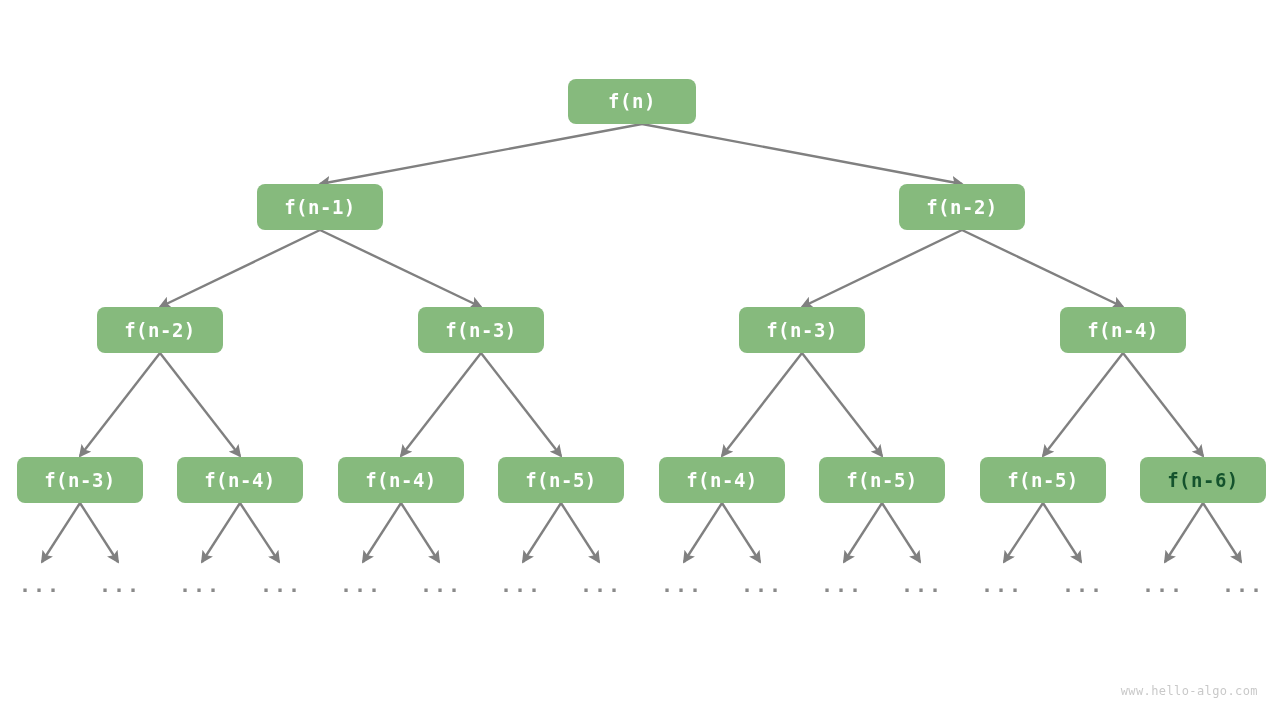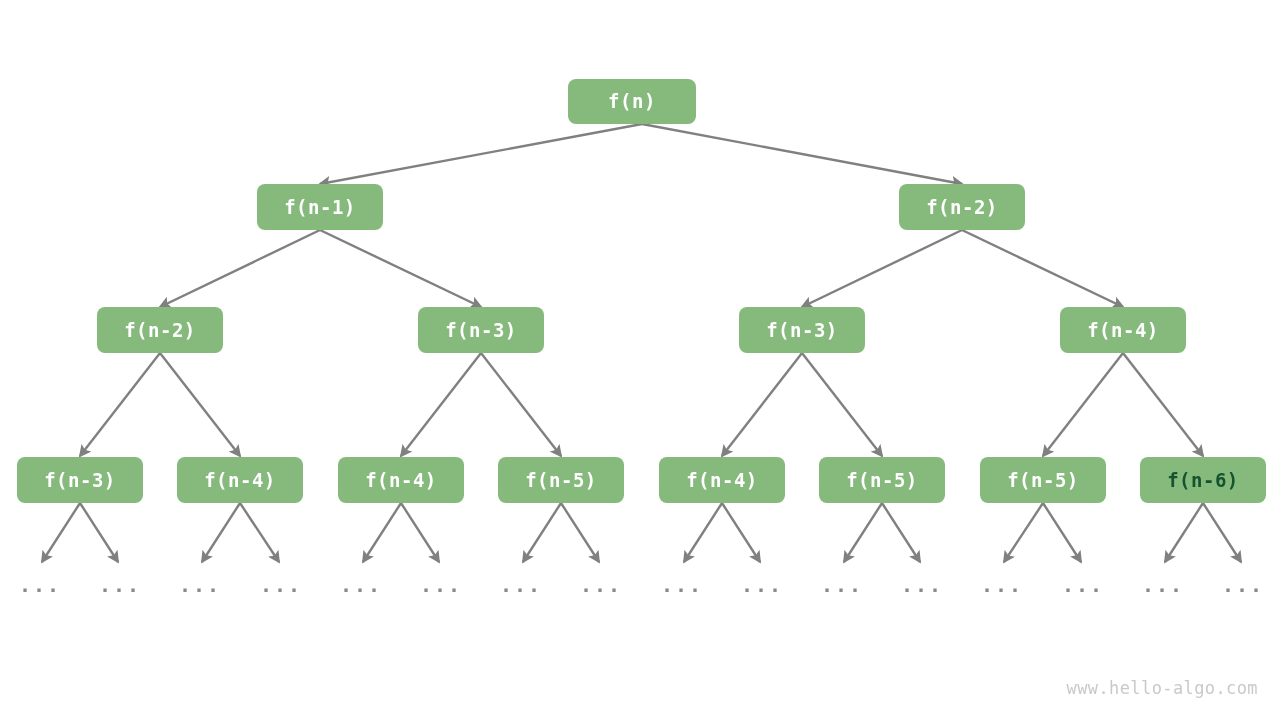--- a/index.html
+++ b/index.html
@@ -50,21 +50,21 @@
     transform: translate(-50%, -50%);
     z-index: 2;
     white-space: nowrap;
   }
   #watermark {
     position: absolute;
     right: 22px;
     bottom: 22px;
     color: #c9c9c9;
     font-family: "DejaVu Sans Mono", monospace;
-    font-size: 17px;
+    font-size: 12px;
     letter-spacing: 0.4px;
     white-space: nowrap;
     z-index: 2;
   }
 </style>
 </head>
 <body>
 
 <div id="canvas">
 

